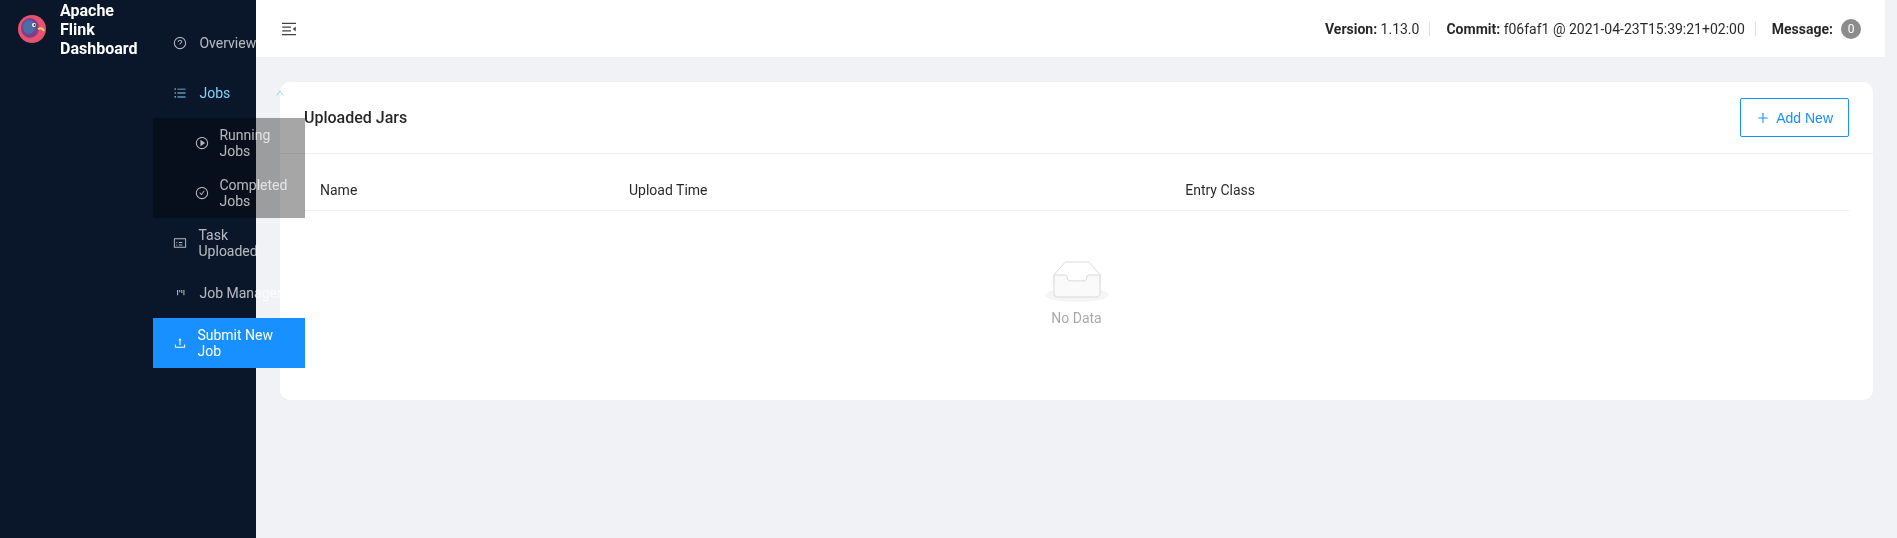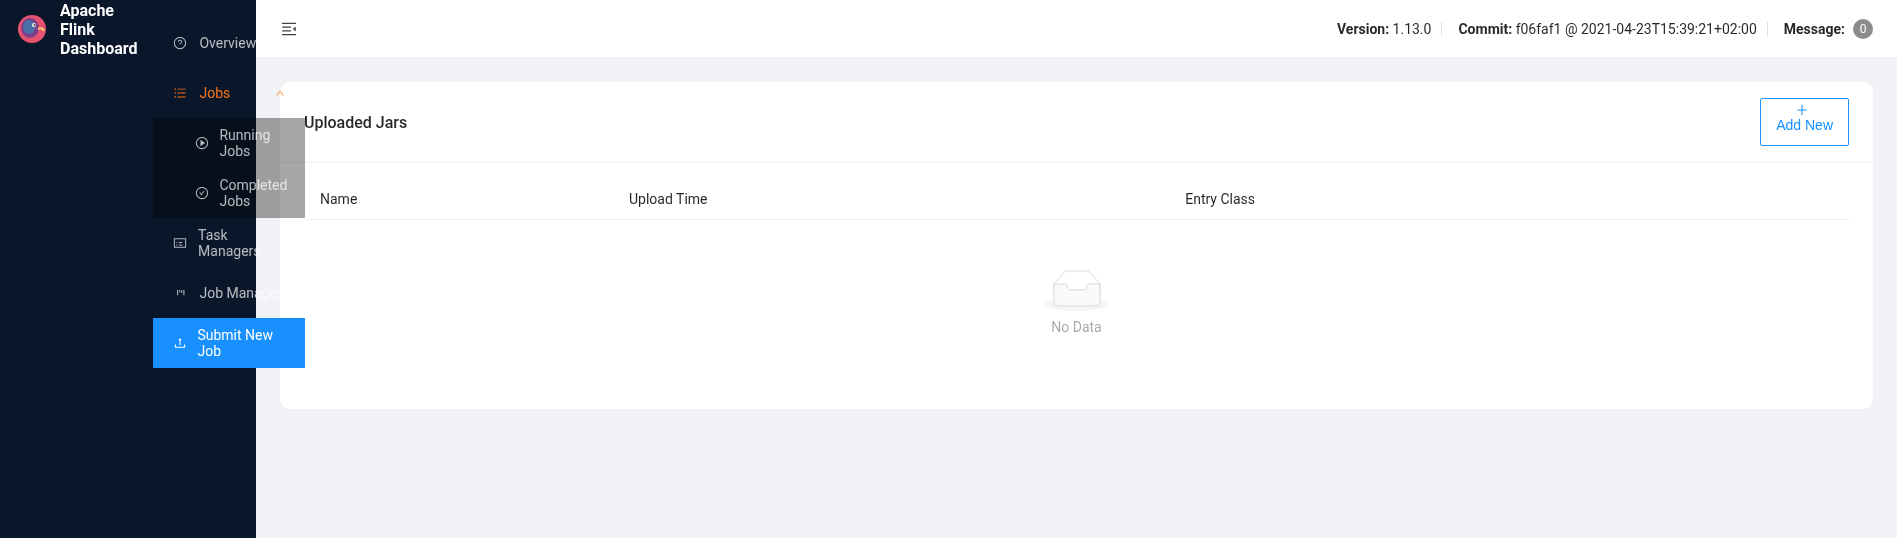--- a/index.html
+++ b/index.html
@@ -71,21 +71,21 @@
     }
     .submenu-item .icon-wrap {
       width: 16px;
       margin-right: 10px;
       display: inline-flex;
       align-items: center;
     }
     
     .header {
       position: fixed;
-      top: 0; left: 256px; right: 0;
+      top: 0; left: 256px; right: 12px;
       height: 58px;
       background: #fff;
       border-bottom: 1px solid #f0f0f0;
       display: flex;
       align-items: center;
       padding: 0 24px;
       z-index: 5;
     }
     .collapse-btn {
       cursor: pointer;
@@ -143,28 +143,27 @@
     .card-title {
       font-size: 16px;
       font-weight: 500;
       color: rgba(0,0,0,0.85);
     }
     .add-btn {
       margin-left: auto;
       display: inline-flex;
       align-items: center;
       padding: 4px 15px;
-      height: 48px;
+      height: 39px;
       font-size: 14px;
       border-radius: 2px;
       color: #1890ff;
       background: #fff;
       border: 1px solid #1890ff;
       cursor: pointer;
-      flex-direction: column;
     }
     .add-btn .plus { margin-right: 6px; font-weight: 400; }
     
     .table-wrap { padding: 16px 24px 24px; }
     table { width: 100%; border-collapse: collapse; }
     thead th {
       text-align: left;
       font-weight: 400;
       font-size: 14px;
       color: rgba(0,0,0,0.85);
@@ -204,21 +203,21 @@
   <ul class="sidebar-menu">
     <li class="menu-item">
       <span class="icon-wrap">
         <svg width="14" height="14" viewBox="0 0 1024 1024" fill="currentColor">
             <path d="M512 64C264.6 64 64 264.6 64 512s200.6 448 448 448 448-200.6 448-448S759.4 64 512 64zm0 820c-205.4 0-372-166.6-372-372s166.6-372 372-372 372 166.6 372 372-166.6 372-372 372z"></path>
             <path d="M623.6 316.7C593.6 290.4 554 276 512 276s-81.6 14.5-111.6 40.7C369.2 344 352 380.7 352 420v7.6c0 4.4 3.6 8 8 8h48c4.4 0 8-3.6 8-8V420c0-44.1 43.1-80 96-80s96 35.9 96 80c0 31.1-22 59.6-56.1 72.7-21.2 8.1-39.2 22.3-52.1 40.9-13.1 19-19.9 41.8-19.9 64.9V620c0 4.4 3.6 8 8 8h48c4.4 0 8-3.6 8-8v-22.7a48.3 48.3 0 0130.9-44.8c59-22.7 97.1-74.7 97.1-132.5 0.1-39.3-17.1-76-48.3-103.3z"></path>
           </svg>
       </span>
       <span>Overview</span>
     </li>
-    <li class="menu-item" style="color:#f97316;justify-content:center;">
+    <li class="menu-item" style="color:#7dd3fc;justify-content:center;">
       <span class="icon-wrap">
         <svg width="14" height="14" viewBox="0 0 1024 1024" fill="currentColor">
             <path d="M912 192H328c-4.4 0-8 3.6-8 8v56c0 4.4 3.6 8 8 8h584c4.4 0 8-3.6 8-8v-56c0-4.4-3.6-8-8-8zm0 284H328c-4.4 0-8 3.6-8 8v56c0 4.4 3.6 8 8 8h584c4.4 0 8-3.6 8-8v-56c0-4.4-3.6-8-8-8zm0 284H328c-4.4 0-8 3.6-8 8v56c0 4.4 3.6 8 8 8h584c4.4 0 8-3.6 8-8v-56c0-4.4-3.6-8-8-8zM104 228a56 56 0 10112 0 56 56 0 10-112 0zm0 284a56 56 0 10112 0 56 56 0 10-112 0zm0 284a56 56 0 10112 0 56 56 0 10-112 0z"></path>
           </svg>
       </span>
       <span>Jobs</span>
       <span class="expand-icon">
         <svg width="10" height="10" viewBox="0 0 1024 1024" fill="currentColor">
             <path d="M890.5 755.3L537.9 269.2c-12.8-17.6-39-17.6-51.7 0L133.5 755.3A8 8 0 00140 768h75c5.1 0 9.9-2.5 12.9-6.6L512 369.8l284.1 391.6c3 4.1 7.8 6.6 12.9 6.6h75c6.5 0 10.3-7.4 6.5-12.7z"></path>
           </svg>
@@ -242,21 +241,21 @@
       </span>
       <span>Completed Jobs</span>
     </li>
     <li class="menu-item">
       <span class="icon-wrap">
         <svg width="14" height="14" viewBox="0 0 1024 1024" fill="currentColor">
             <path d="M928 160H96c-17.7 0-32 14.3-32 32v640c0 17.7 14.3 32 32 32h832c17.7 0 32-14.3 32-32V192c0-17.7-14.3-32-32-32zm-40 632H136V232h752v560z"></path>
             <path d="M424 688c0 4.4 3.6 8 8 8h240c4.4 0 8-3.6 8-8v-56c0-4.4-3.6-8-8-8H432c-4.4 0-8 3.6-8 8v56zm-184 0c0 4.4 3.6 8 8 8h56c4.4 0 8-3.6 8-8v-56c0-4.4-3.6-8-8-8h-56c-4.4 0-8 3.6-8 8v56zm184-192c0 4.4 3.6 8 8 8h240c4.4 0 8-3.6 8-8v-56c0-4.4-3.6-8-8-8H432c-4.4 0-8 3.6-8 8v56zm-184 0c0 4.4 3.6 8 8 8h56c4.4 0 8-3.6 8-8v-56c0-4.4-3.6-8-8-8h-56c-4.4 0-8 3.6-8 8v56z"></path>
           </svg>
       </span>
-      <span>Task Managers</span>
+      <span>Task Uploaded</span>
     </li>
     <li class="menu-item">
       <span class="icon-wrap">
         <svg width="14" height="14" viewBox="0 0 1024 1024" fill="currentColor">
             <path d="M280 752h80c4.4 0 8-3.6 8-8V280c0-4.4-3.6-8-8-8h-80c-4.4 0-8 3.6-8 8v464c0 4.4 3.6 8 8 8zm192-280h80c4.4 0 8-3.6 8-8V280c0-4.4-3.6-8-8-8h-80c-4.4 0-8 3.6-8 8v184c0 4.4 3.6 8 8 8zm192 72h80c4.4 0 8-3.6 8-8V280c0-4.4-3.6-8-8-8h-80c-4.4 0-8 3.6-8 8v256c0 4.4 3.6 8 8 8zm192 208h80c4.4 0 8-3.6 8-8V280c0-4.4-3.6-8-8-8h-80c-4.4 0-8 3.6-8 8v464c0 4.4 3.6 8 8 8z" transform="scale(0.8) translate(100,100)"></path>
           </svg>
       </span>
       <span>Job Manager</span>
     </li>
     <li class="menu-item active">

